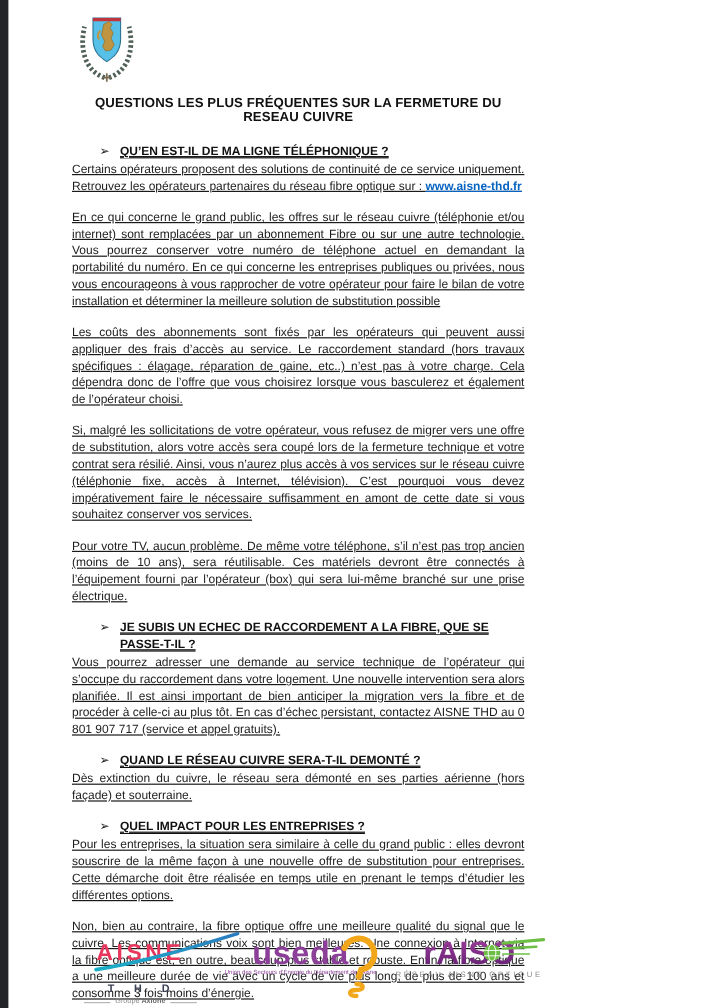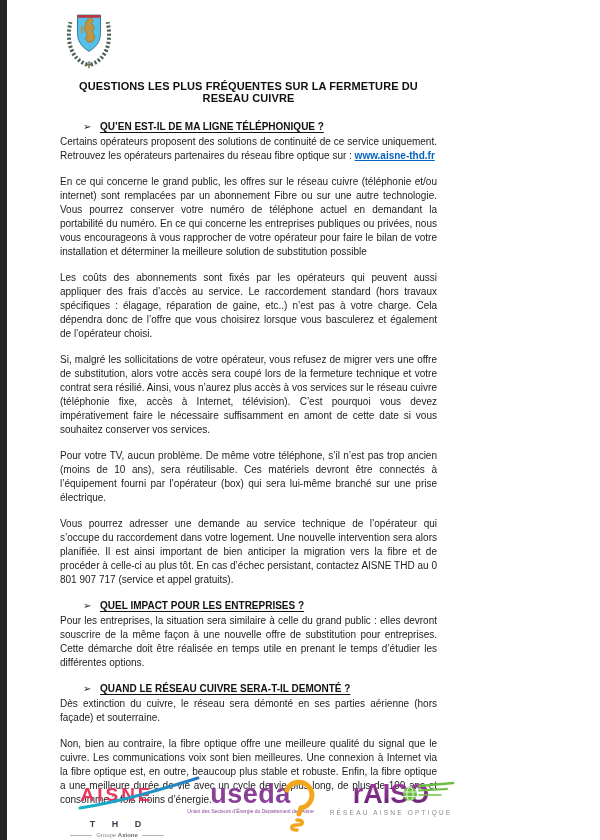--- a/index.html
+++ b/index.html
@@ -29,21 +29,21 @@
   
   h1.doc-title {
     margin-top:10px;
     text-align:center;
     font-size:11px;
     letter-spacing:0.1px;
     color:#111;
   }
   
   .faq-list { margin-top:16px; }
-  .faq-item { margin-bottom:12px; }
+  .faq-item { margin-bottom:12px;text-decoration:underline; }
   .faq-item h2.q {
     font-size:10px;
     line-height:14px;
     font-weight:bold;
     color:#111;
     padding-left:40px;
     text-indent:-17px;
     margin-bottom:1px;
   }
   .q .bullet {
@@ -157,31 +157,32 @@
 
     <section class="faq-item">
       <p class="a"><span class="atext">Si, malgré les sollicitations de votre opérateur, vous refusez de migrer vers une offre de substitution, alors votre accès sera coupé lors de la fermeture technique et votre contrat sera résilié. Ainsi, vous n’aurez plus accès à vos services sur le réseau cuivre (téléphonie fixe, accès à Internet, télévision). C’est pourquoi vous devez impérativement faire le nécessaire suffisamment en amont de cette date si vous souhaitez conserver vos services.</span></p>
     </section>
 
     <section class="faq-item">
       <p class="a"><span class="atext">Pour votre TV, aucun problème. De même votre téléphone, s’il n’est pas trop ancien (moins de 10 ans), sera réutilisable. Ces matériels devront être connectés à l’équipement fourni par l’opérateur (box) qui sera lui-même branché sur une prise électrique.</span></p>
     </section>
 
     <section class="faq-item">
+      <h2 class="q"><span class="bullet">➢</span><span class="qtext">JE SUBIS UN ECHEC DE RACCORDEMENT A LA FIBRE, QUE SE PASSE-T-IL ?</span></h2>
       <p class="a"><span class="atext">Vous pourrez adresser une demande au service technique de l’opérateur qui s’occupe du raccordement dans votre logement. Une nouvelle intervention sera alors planifiée. Il est ainsi important de bien anticiper la migration vers la fibre et de procéder à celle-ci au plus tôt. En cas d’échec persistant, contactez AISNE THD au 0 801 907 717 (service et appel gratuits).</span></p>
+    </section>
+
+    <section class="faq-item">
+      <h2 class="q"><span class="bullet">➢</span><span class="qtext">QUAND LE RÉSEAU CUIVRE SERA-T-IL DEMONTÉ ?</span></h2>
+      <p class="a"><span class="atext">Dès extinction du cuivre, le réseau sera démonté en ses parties aérienne (hors façade) et souterraine.</span></p>
     </section>
 
     <section class="faq-item">
       <h2 class="q"><span class="bullet">➢</span><span class="qtext">QUEL IMPACT POUR LES ENTREPRISES ?</span></h2>
       <p class="a"><span class="atext">Pour les entreprises, la situation sera similaire à celle du grand public : elles devront souscrire de la même façon à une nouvelle offre de substitution pour entreprises. Cette démarche doit être réalisée en temps utile en prenant le temps d’étudier les différentes options.</span></p>
-    </section>
-
-    <section class="faq-item">
-      <h2 class="q"><span class="bullet">➢</span><span class="qtext">QUAND LE RÉSEAU CUIVRE SERA-T-IL DEMONTÉ ?</span></h2>
-      <p class="a"><span class="atext">Dès extinction du cuivre, le réseau sera démonté en ses parties aérienne (hors façade) et souterraine.</span></p>
     </section>
 
     <section class="faq-item">
       <p class="a"><span class="atext">Non, bien au contraire, la fibre optique offre une meilleure qualité du signal que le cuivre. Les communications voix sont bien meilleures. Une connexion à Internet via la fibre optique est, en outre, beaucoup plus stable et robuste. Enfin, la fibre optique a une meilleure durée de vie avec un cycle de vie plus long, de plus de 100 ans et consomme 3 fois moins d’énergie.</span></p>
     </section>
   </main>
   </div>
 
   <footer class="logo-footer">
 

